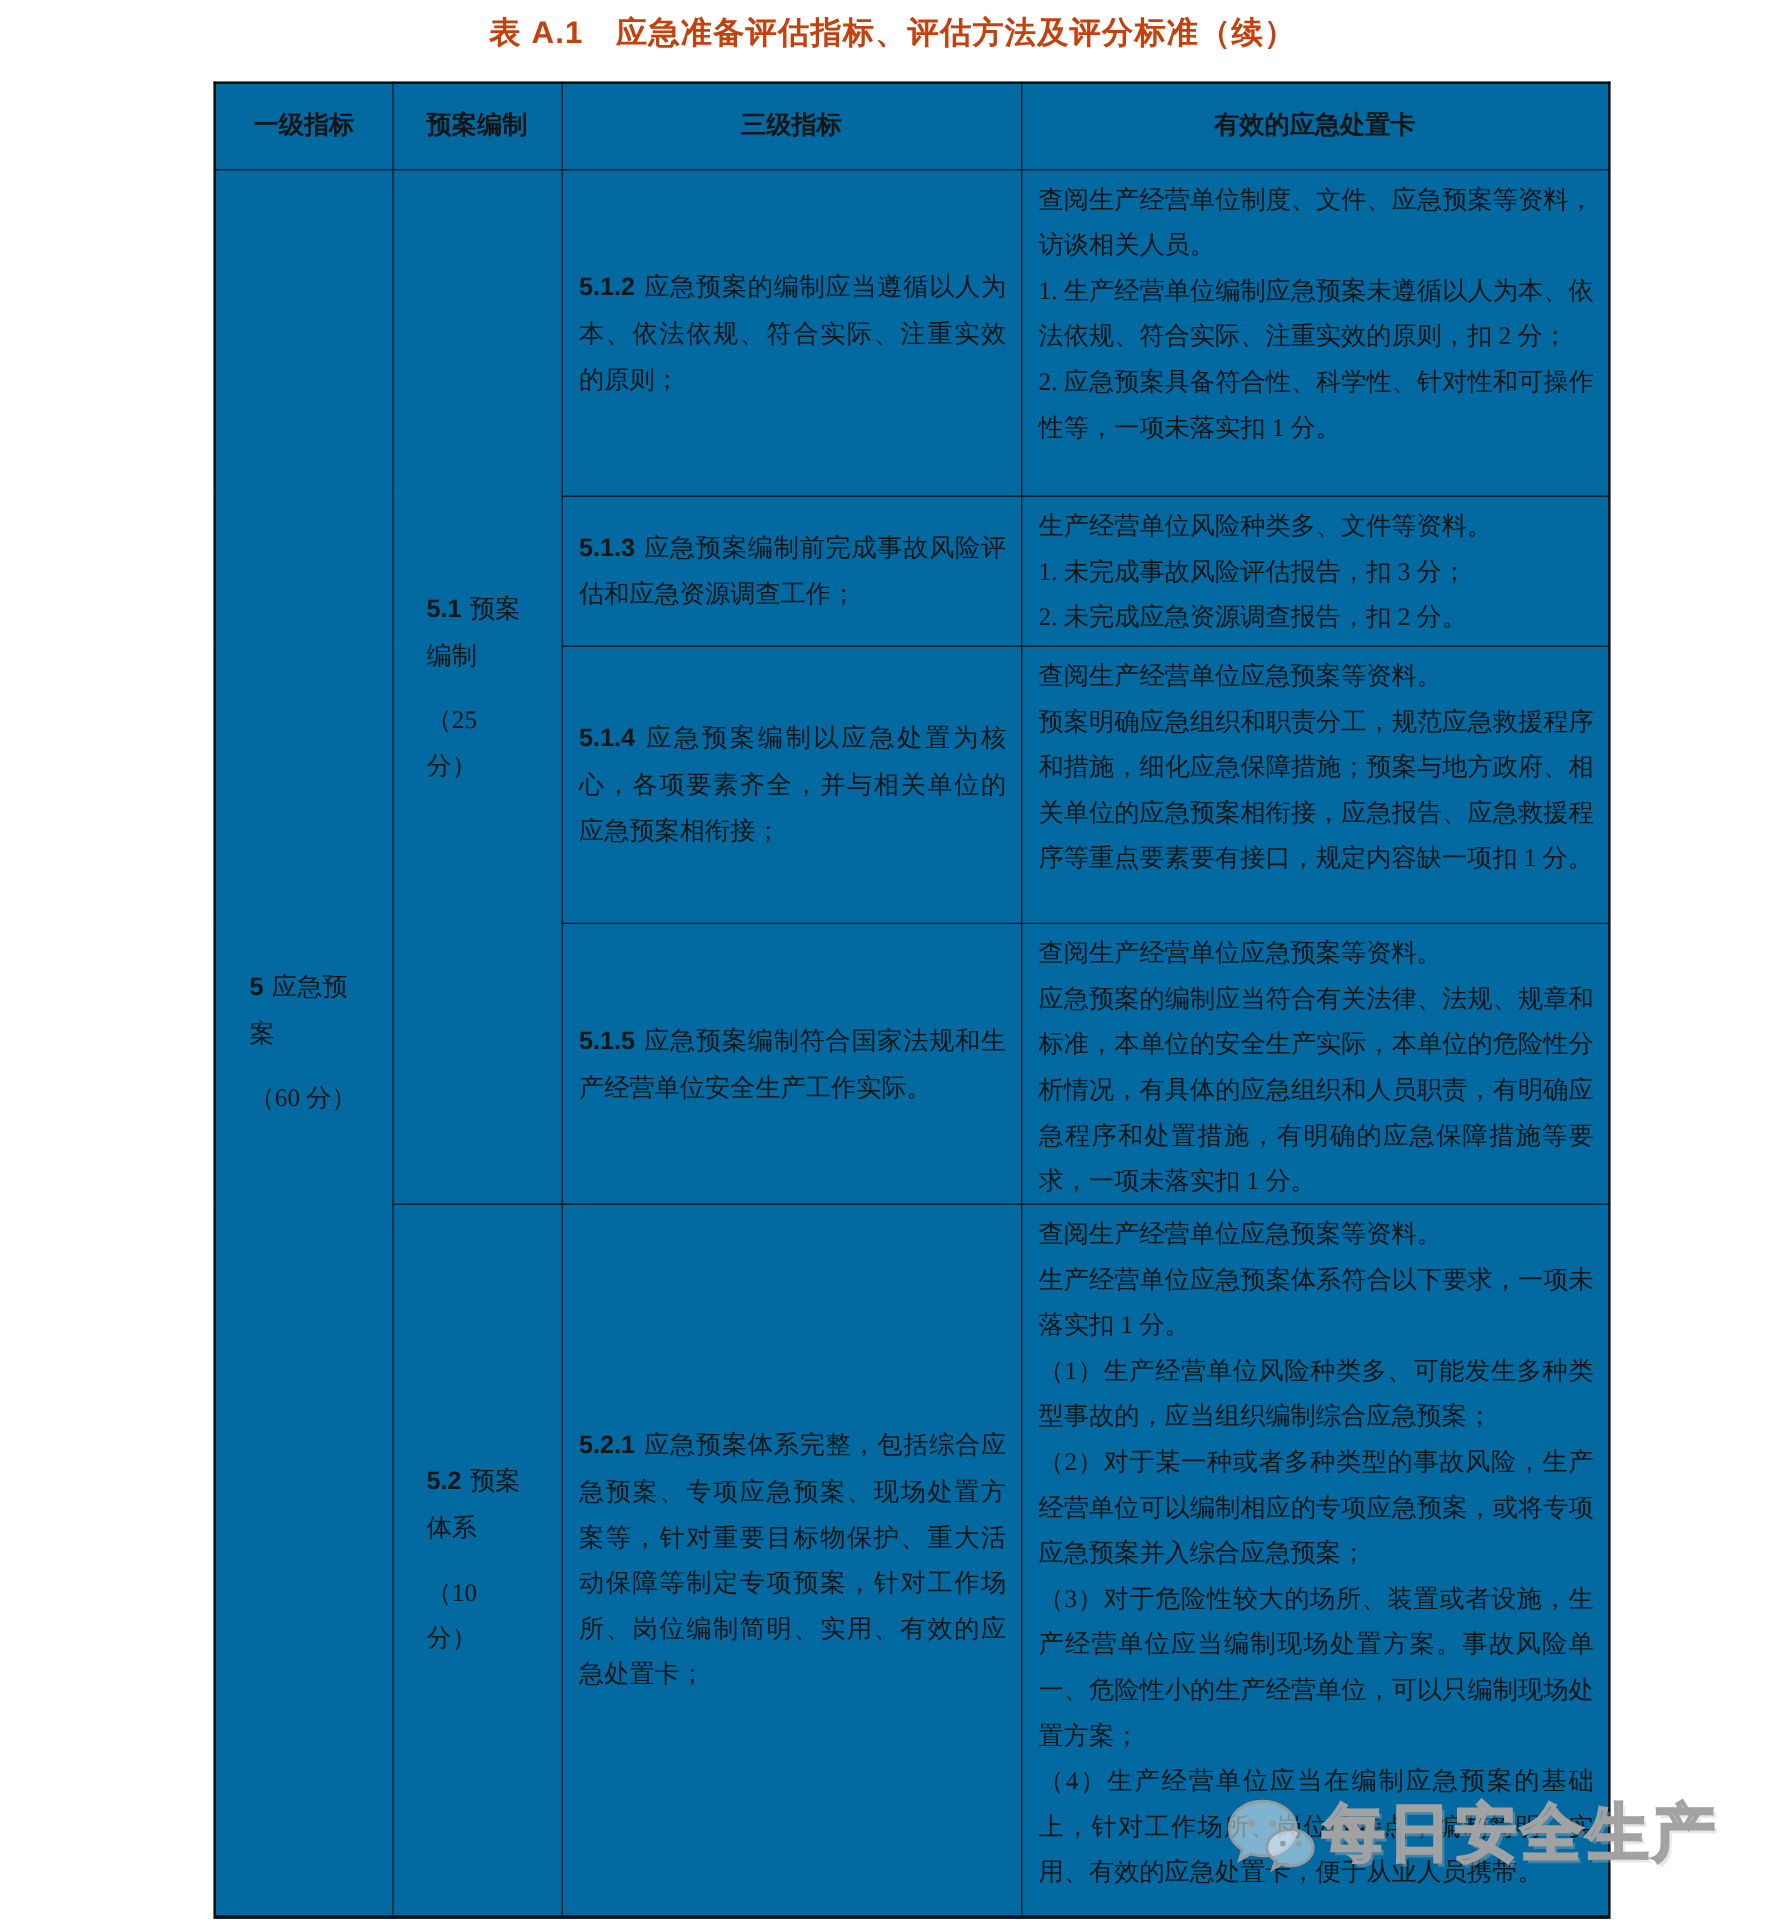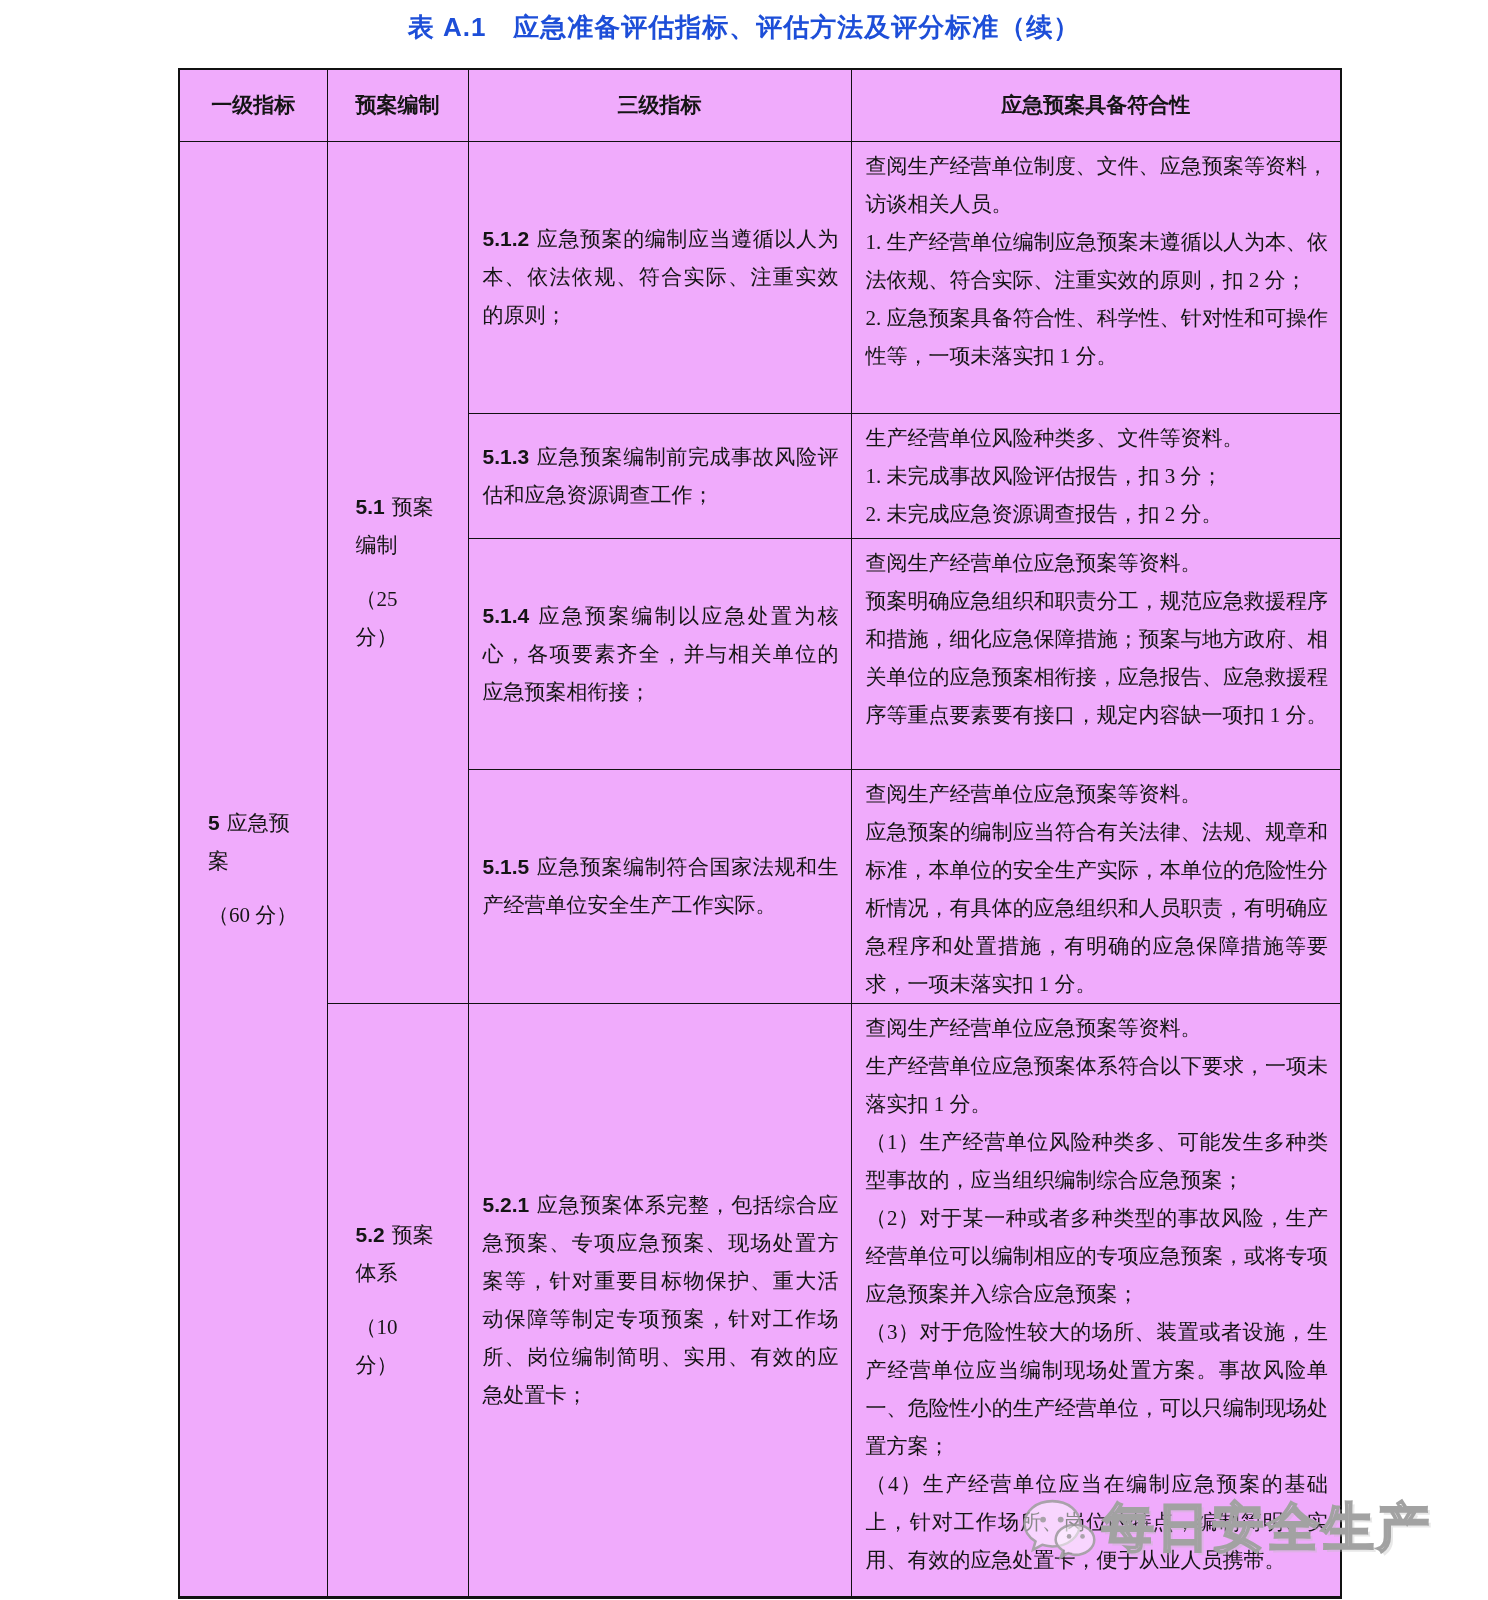--- a/index.html
+++ b/index.html
@@ -1,28 +1,28 @@
 <!DOCTYPE html>
 <html><head>
 <meta charset="utf-8">
 <style>
   html,body{margin:0;padding:0;background:#ffffff;width:1488px;height:1600px;overflow:hidden;}
   body{font-family:"Liberation Serif","DejaVu Serif",serif;color:#151515;position:relative;}
 
   .page-title{
     position:absolute;left:0;top:10px;width:1488px;text-align:center;
     font-family:"Liberation Sans","DejaVu Sans",sans-serif;
-    font-weight:700;font-size:26px;color:#1d4ed8;letter-spacing:1px;
+    font-weight:700;font-size:26px;color:#c2410c;letter-spacing:1px;
   }
 
   table.eval{
     position:absolute;left:178px;top:68px;width:1162px;
     border-collapse:collapse;table-layout:fixed;
     border:2.5px solid #111;border-bottom-width:3px;
-    background:#f0abfc;
+    background:#0369a1;
   }
   table.eval td,table.eval th{
     border:1.5px solid #111;
     font-size:21px;line-height:38px;
     overflow:hidden;
   }
   th.hdr{
     font-family:"Liberation Sans","DejaVu Sans",sans-serif;
     font-weight:700;font-size:22px;text-align:center;vertical-align:middle;
     padding:0 4px;
@@ -68,21 +68,21 @@
     <col style="width:148px">
       <col style="width:141px">
       <col style="width:383px">
       <col style="width:490px">
   </colgroup>
   <tbody>
       <tr style="height:72px">
     <th class="hdr">一级指标</th>
     <th class="hdr">预案编制</th>
     <th class="hdr">三级指标</th>
-    <th class="hdr">应急预案具备符合性</th>
+    <th class="hdr">有效的应急处置卡</th>
   </tr>
 
   <tr style="height:272px">
     <td class="lvl1" rowspan="5">
       <p><span class="code">5</span><span>应急预案</span></p>
       <p class="score-line">（60 分）</p>
     </td>
     <td class="lvl2" rowspan="4">
       <p><span class="code">5.1</span><span>预案编制</span></p>
       <p class="score-line">（25 分）</p>

